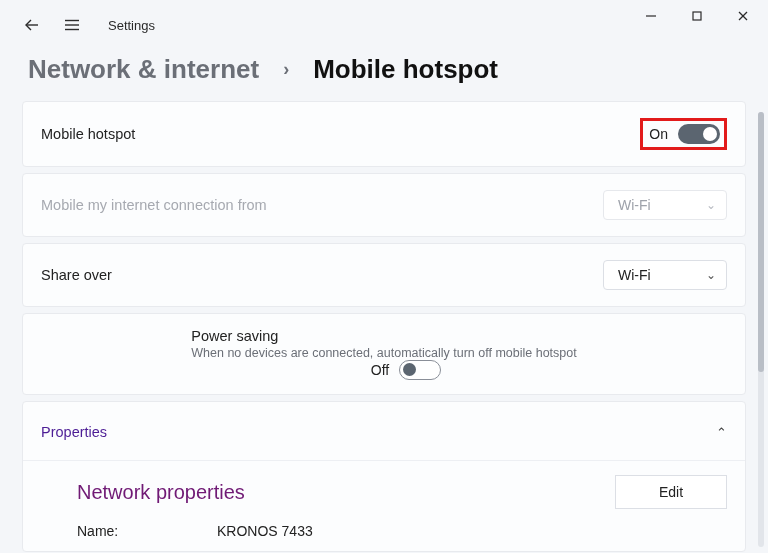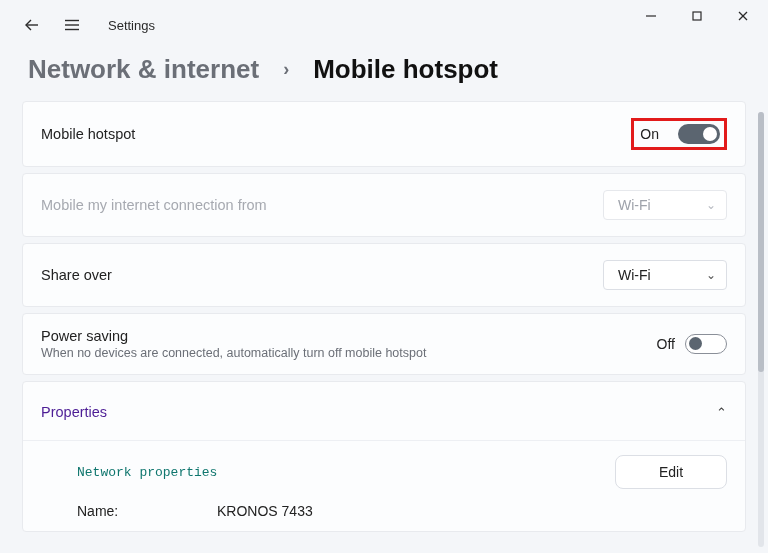--- a/index.html
+++ b/index.html
@@ -86,33 +86,33 @@
     background: #fcfdfe;
     border: 1px solid #e8eaee;
     border-radius: 4px;
     margin-bottom: 6px;
     padding: 16px 18px;
     display: flex;
     align-items: center;
     justify-content: space-between;
   }
   .card.disabled .label-primary { color: #a6a9b0; }
-  .card.tall { padding-top: 14px; padding-bottom: 14px; }
+  .card.tall { padding-top: 14px; padding-bottom: 14px; flex-direction: column; }
 
   .label-col { display: flex; flex-direction: column; }
   .label-primary { font-size: 14.5px; color: #222; }
   .label-secondary { font-size: 12.5px; color: #6b6f77; margin-top: 2px; }
 
   
   .highlight {
     border: 3px solid #e21b1b;
     padding: 3px 4px 3px 6px;
     display: flex;
     align-items: center;
-    gap: 19px;
+    gap: 10px;
   }
 
   
   .toggle-wrap { display: flex; align-items: center; gap: 10px; margin-left: 44px; }
   .toggle-state { font-size: 14px; color: #222; }
   .toggle {
     width: 42px;
     height: 20px;
     border-radius: 20px;
     position: relative;
@@ -167,25 +167,25 @@
     cursor: pointer;
   }
   .properties-header .title { font-size: 14.5px; color: #4c1d95; }
   .prop-body { padding: 14px 18px 12px 18px; }
   .prop-row1 {
     display: flex;
     align-items: center;
     justify-content: space-between;
     margin-bottom: 14px;
   }
-  .prop-row1 .np-label { font-size: 13px; color: #0f766e; padding-left: 36px; font-family: Liberation Mono, monospace; }
+  .prop-row1 .np-label { font-size: 20px; color: #701a75; padding-left: 36px; }
   .edit-btn {
     border: 1px solid #dcdfe5;
     background: #fff;
-    border-radius: 8px;
+    border-radius: 0;
     width: 112px;
     height: 34px;
     display: flex;
     align-items: center;
     justify-content: center;
     font-size: 14px;
     color: #222;
     cursor: pointer;
   }
   .kv-row {

